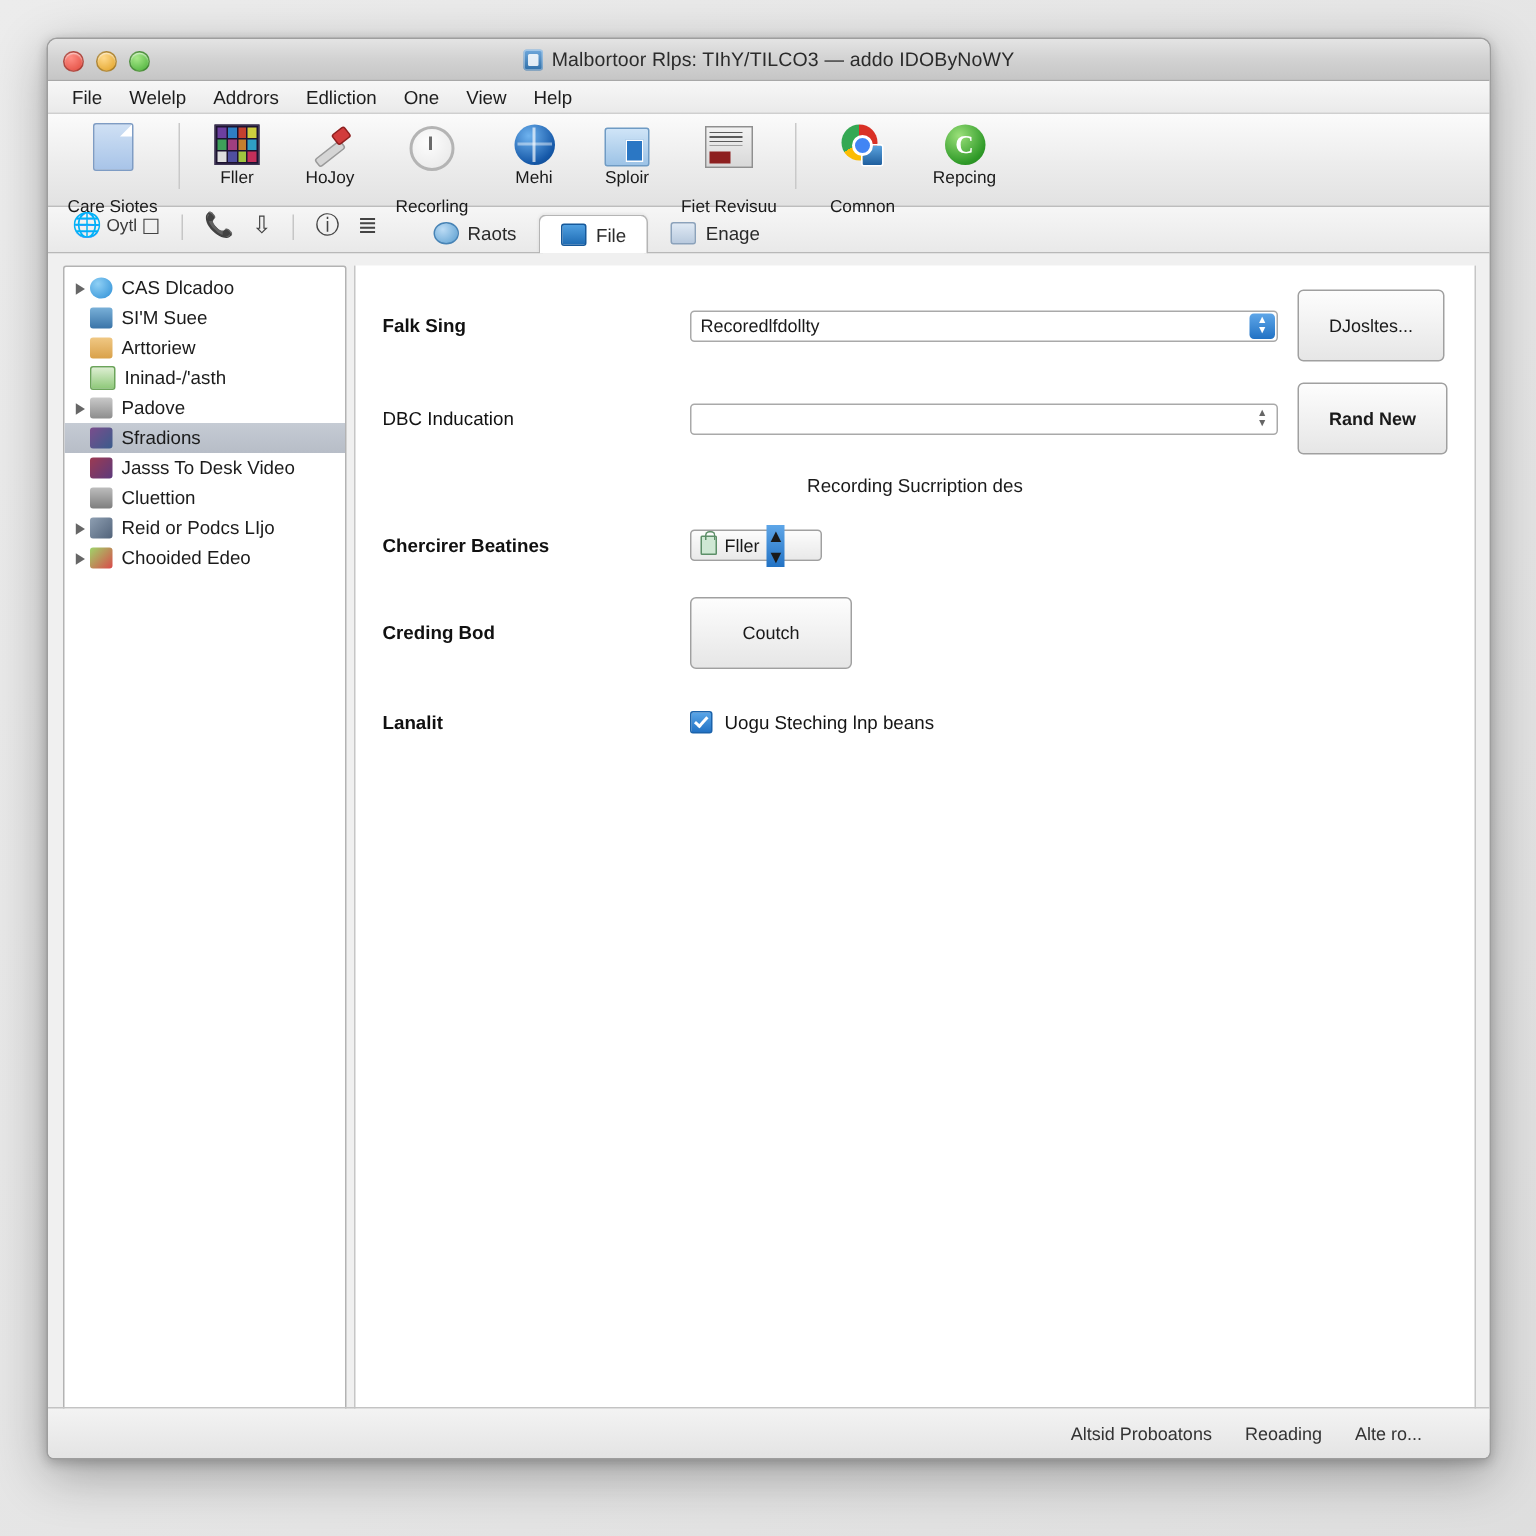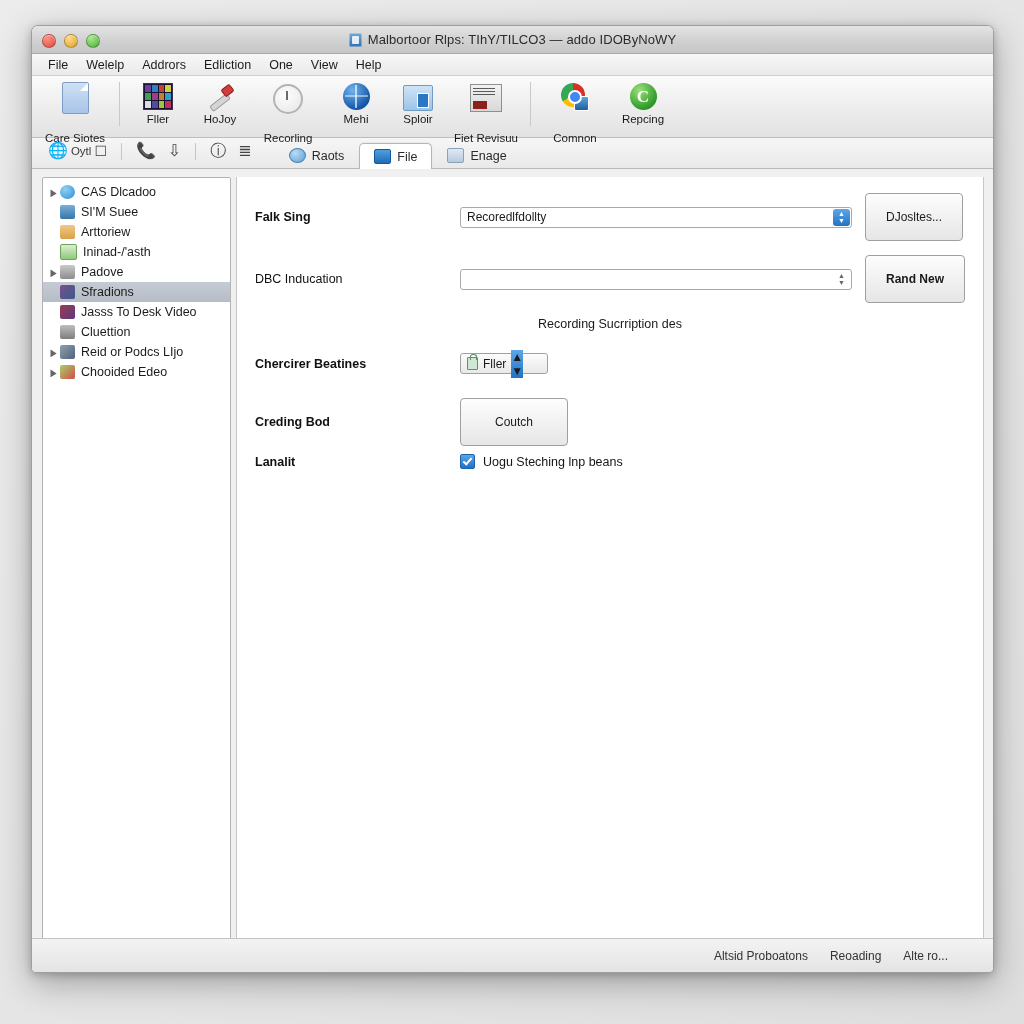--- a/index.html
+++ b/index.html
@@ -714,21 +714,21 @@
 
         <div class="frow" style="margin-bottom:24px">
           <div class="flabel bold">Chercirer Beatines</div>
           <div class="smallcombo">
             <span class="lock-ic"></span>
             <span>Fller</span>
             <span class="stepper blue">▲<br>▼</span>
           </div>
         </div>
 
-        <div class="frow" style="margin-bottom:8px">
+        <div class="frow" style="margin-bottom:28px">
           <div class="flabel bold">Creding Bod</div>
           <div class="btn" style="width:84px">Coutch</div>
         </div>
 
         <div class="frow">
           <div class="flabel bold">Lanalit</div>
           <div style="display:flex;align-items:center">
             <span class="chk checked"></span>
             <span class="chk-label">Uogu Steching lnp beans</span>
           </div>

